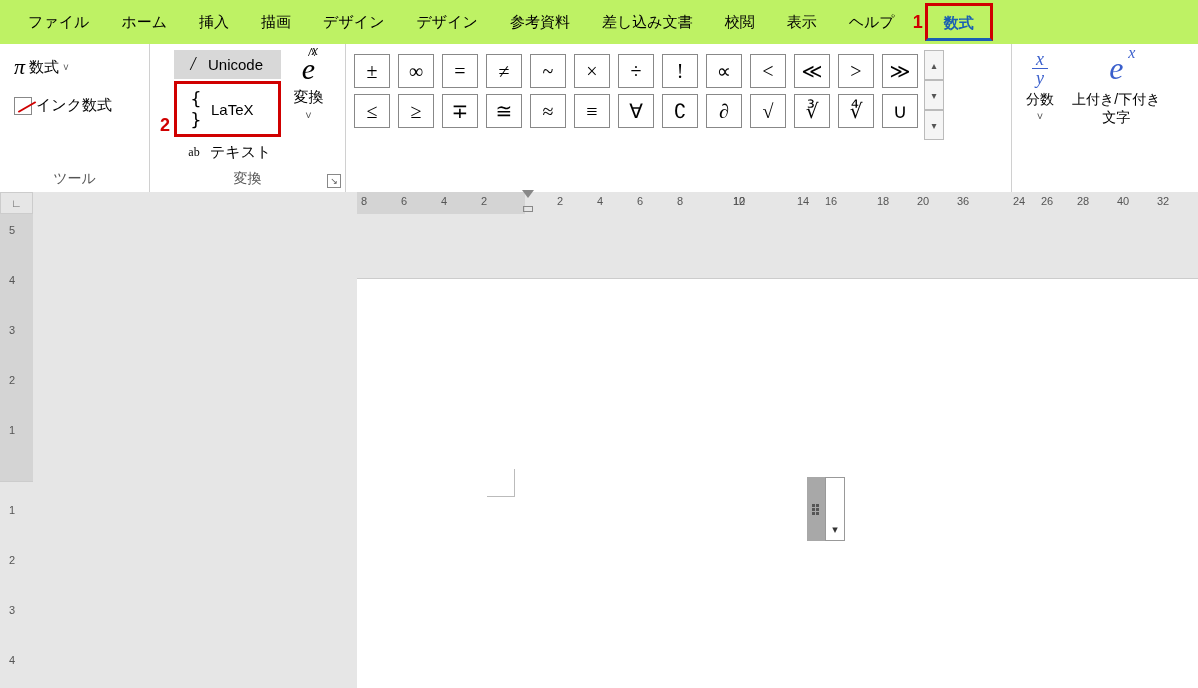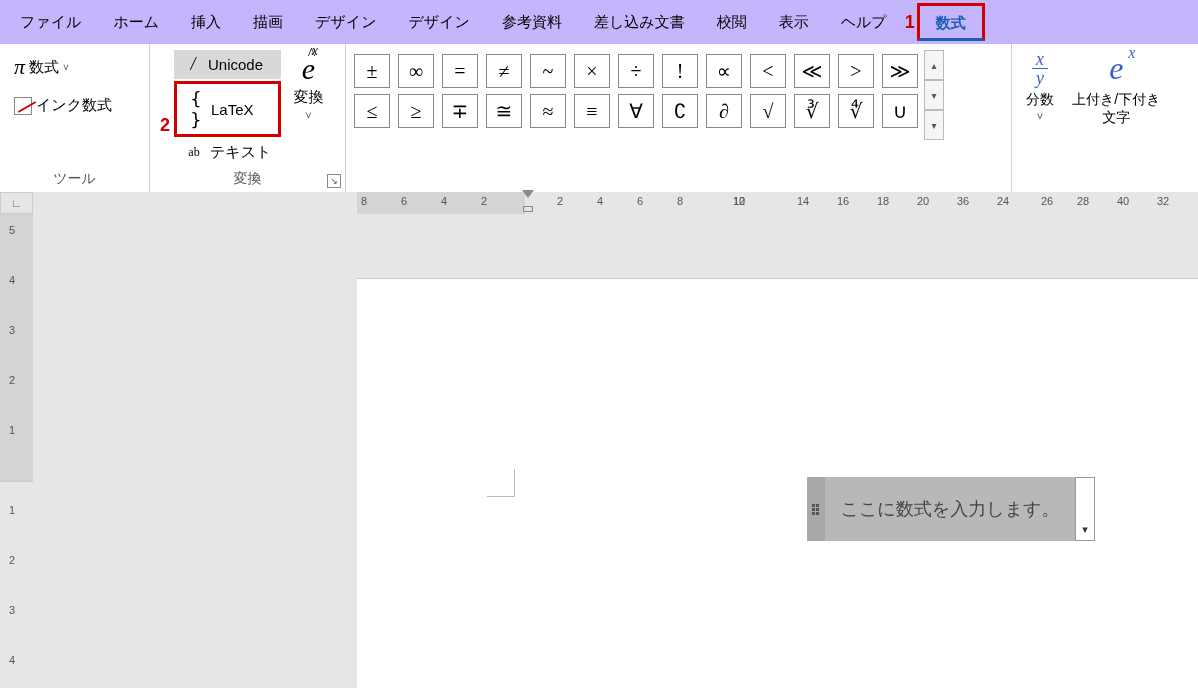--- a/index.html
+++ b/index.html
@@ -1,18 +1,18 @@
 <!DOCTYPE html>
 <html><head>
 <meta charset="utf-8">
 <style>
 * { box-sizing: border-box; margin: 0; padding: 0; }
 body { font-family: "Meiryo", "Yu Gothic", sans-serif; font-size: 14px; background: #fff; overflow: hidden; width: 1198px; height: 688px; }
 
-.menubar { display: flex; align-items: center; height: 44px; padding: 0 4px; gap: 0; background: #c4b5fd; }
+.menubar { display: flex; align-items: center; height: 44px; padding: 0 12px; gap: 0; background: #bef264; }
 .menubar-item { padding: 8px 16px; cursor: pointer; font-size: 15px; }
 .menubar-item.active { color: #1a5fb4; font-weight: bold; border-bottom: 3px solid #1a5fb4; padding-bottom: 5px; }
 .annot-box { border: 3px solid #d00000; }
 .annot-num { color: #d00000; font-weight: bold; font-size: 18px; padding: 0 2px; }
 
 .ribbon { display: flex; height: 148px; background: #fff; }
 .ribbon-group { display: flex; flex-direction: column; border-right: 1px solid #d0d0d0; }
 .ribbon-group-body { flex: 1; display: flex; align-items: flex-start; padding: 6px 8px 0 8px; }
 .ribbon-group-label { text-align: center; font-size: 14px; color: #555; padding: 4px 0; position: relative; }
 .ribbon-group-label .launcher { position: absolute; right: 4px; bottom: 4px; width: 14px; height: 14px; border: 1px solid #888; font-size: 9px; line-height: 12px; text-align: center; color: #555; }
@@ -227,25 +227,25 @@
         <span class="mk" style="left: 44px;">6</span>
         <span class="mk" style="left: 84px;">4</span>
         <span class="mk" style="left: 124px;">2</span>
         <span class="mk" style="left: 200px;">2</span>
         <span class="mk" style="left: 240px;">4</span>
         <span class="mk" style="left: 280px;">6</span>
         <span class="mk" style="left: 320px;">8</span>
         <span class="mk" style="left: 376px;">10</span>
         <span class="mk" style="left: 376px;">12</span>
         <span class="mk" style="left: 440px;">14</span>
-        <span class="mk" style="left: 480px;">16</span>
+        <span class="mk" style="left: 468px;">16</span>
         <span class="mk" style="left: 520px;">18</span>
         <span class="mk" style="left: 560px;">20</span>
         <span class="mk" style="left: 600px;">36</span>
-        <span class="mk" style="left: 640px;">24</span>
+        <span class="mk" style="left: 656px;">24</span>
         <span class="mk" style="left: 684px;">26</span>
         <span class="mk" style="left: 720px;">28</span>
         <span class="mk" style="left: 760px;">40</span>
         <span class="mk" style="left: 800px;">32</span>
       </div>
     <div class="ruler-indent">
       <div class="tri-down"></div>
       <div class="sq"></div>
     </div>
   </div>
@@ -274,18 +274,17 @@
         <div class="eq-handle">
           <div class="dots">
               <span></span>
               <span></span>
               <span></span>
               <span></span>
               <span></span>
               <span></span>
             </div>
         </div>
-        <div class="eq-content">ここに数式を入力します。</div>
         <div class="eq-dd"></div>
       </div>
     </div>
   </div>
 </div>
 
 </body></html>

